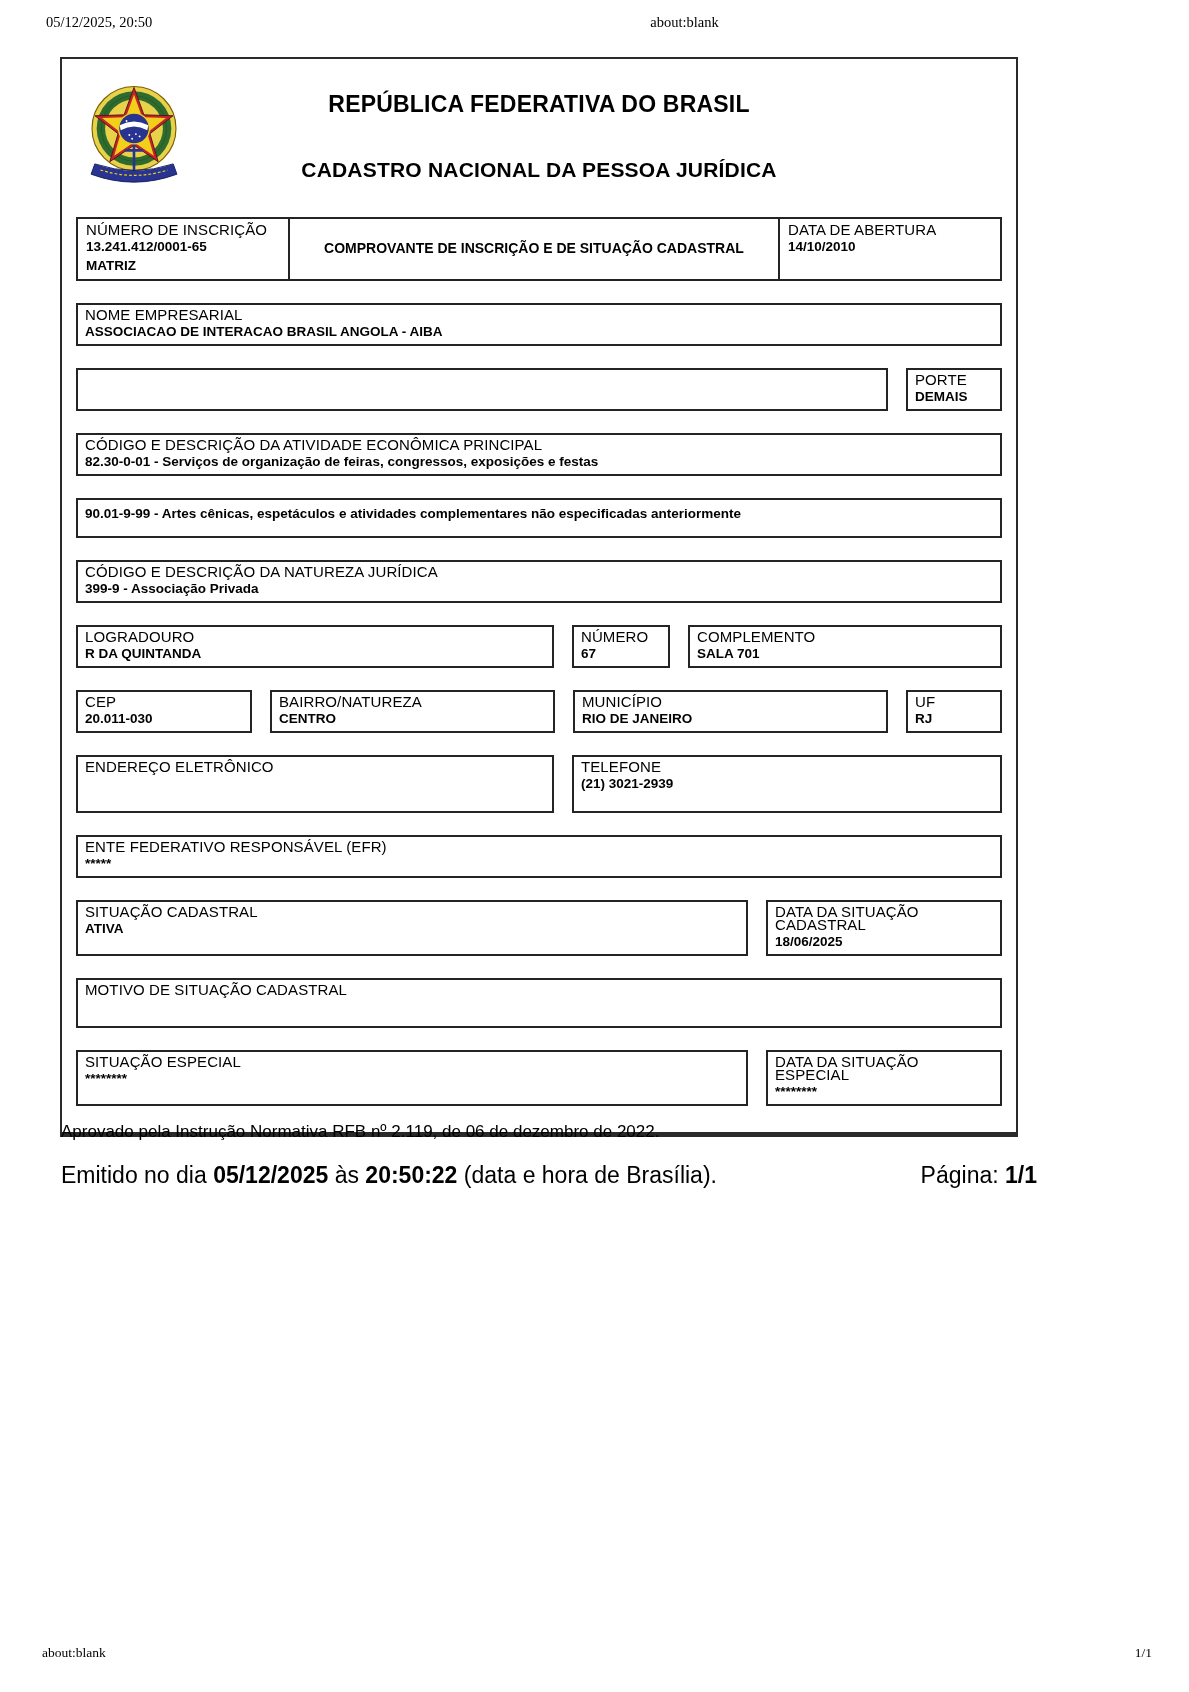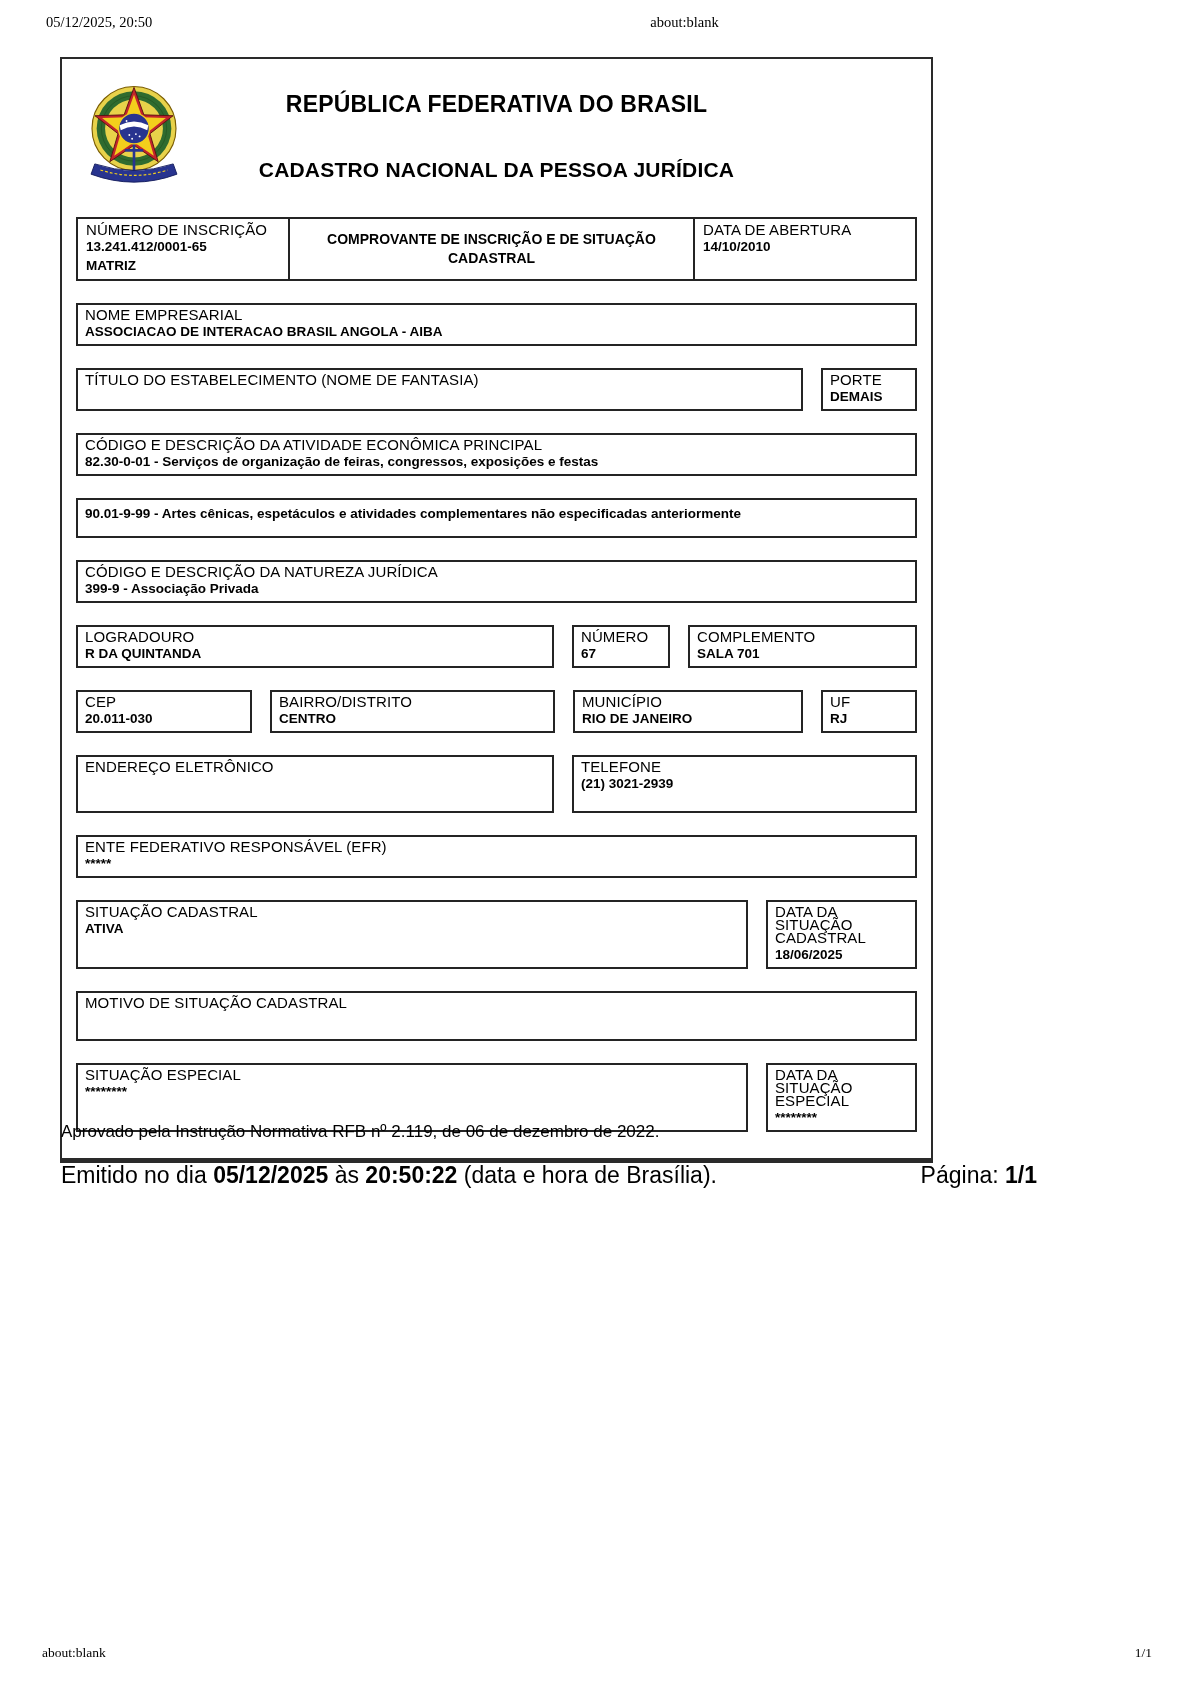--- a/index.html
+++ b/index.html
@@ -11,21 +11,21 @@
   
   .print-header { position:absolute; top:14px; left:38px; right:38px;
     font-family:"Liberation Serif", serif; font-size:14.5px; }
   .print-header .ph-date { position:absolute; left:0; top:0;margin-left:8px; }
   .print-header .ph-title { position:absolute; left:180px; right:0; text-align:center; top:0; }
   .print-footer { position:absolute; top:1645px; left:42px; right:37px;
     font-family:"Liberation Serif", serif; font-size:13.5px;
     display:flex; justify-content:space-between; }
 
   
-  .doc { position:absolute; top:57px; left:60px; width:873px;
+  .doc { position:absolute; top:57px; left:60px; width:958px;
     border:2px solid #2a2a2a; border-bottom-width:5px;
     padding:24px 14px 26px; display:flex; flex-direction:column; gap:22px; background:#fff; }
 
   .doc-header { position:relative; min-height:112px; }
   .emblem { position:absolute; left:2px; top:-4px; width:112px; height:112px; }
   .doc-title { text-align:center; font-size:23px; font-weight:bold; padding-top:8px; letter-spacing:.2px; }
   .doc-subtitle { text-align:center; font-size:21px; font-weight:bold; margin-top:40px; letter-spacing:.2px; }
 
   .row { display:flex; gap:18px; }
   .box { border:2px solid #242424; padding:3px 7px 4px; min-height:40px; background:#fff; }
@@ -114,21 +114,20 @@
 
   <div class="row">
     <div class="box grow">
       <div class="label">NOME EMPRESARIAL</div>
       <div class="value">ASSOCIACAO DE INTERACAO BRASIL ANGOLA - AIBA</div>
     </div>
   </div>
 
   <div class="row">
     <div class="box grow">
-      <div class="label">TÍTULO DO ESTABELECIMENTO (NOME DE FANTASIA)</div>
     </div>
     <div class="box w-porte">
       <div class="label">PORTE</div>
       <div class="value">DEMAIS</div>
     </div>
   </div>
 
   <div class="row">
     <div class="box grow">
       <div class="label">CÓDIGO E DESCRIÇÃO DA ATIVIDADE ECONÔMICA PRINCIPAL</div>
@@ -163,21 +162,21 @@
       <div class="value">SALA 701</div>
     </div>
   </div>
 
   <div class="row">
     <div class="box w-cep">
       <div class="label">CEP</div>
       <div class="value">20.011-030</div>
     </div>
     <div class="box w-bairro">
-      <div class="label">BAIRRO/DISTRITO</div>
+      <div class="label">BAIRRO/NATUREZA</div>
       <div class="value">CENTRO</div>
     </div>
     <div class="box grow">
       <div class="label">MUNICÍPIO</div>
       <div class="value">RIO DE JANEIRO</div>
     </div>
     <div class="box w-uf">
       <div class="label">UF</div>
       <div class="value">RJ</div>
     </div>

